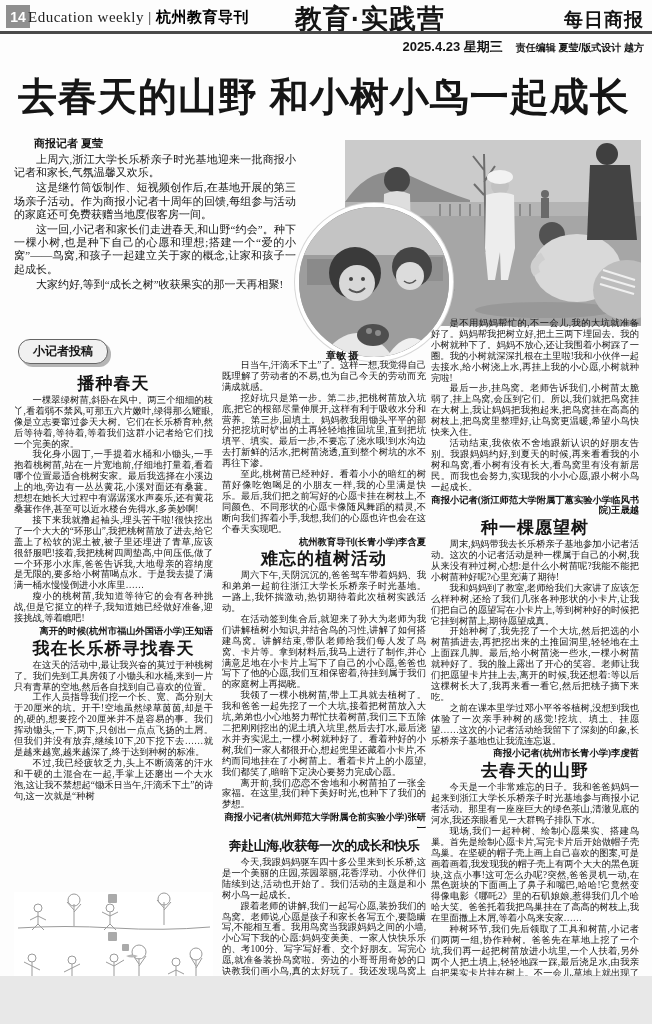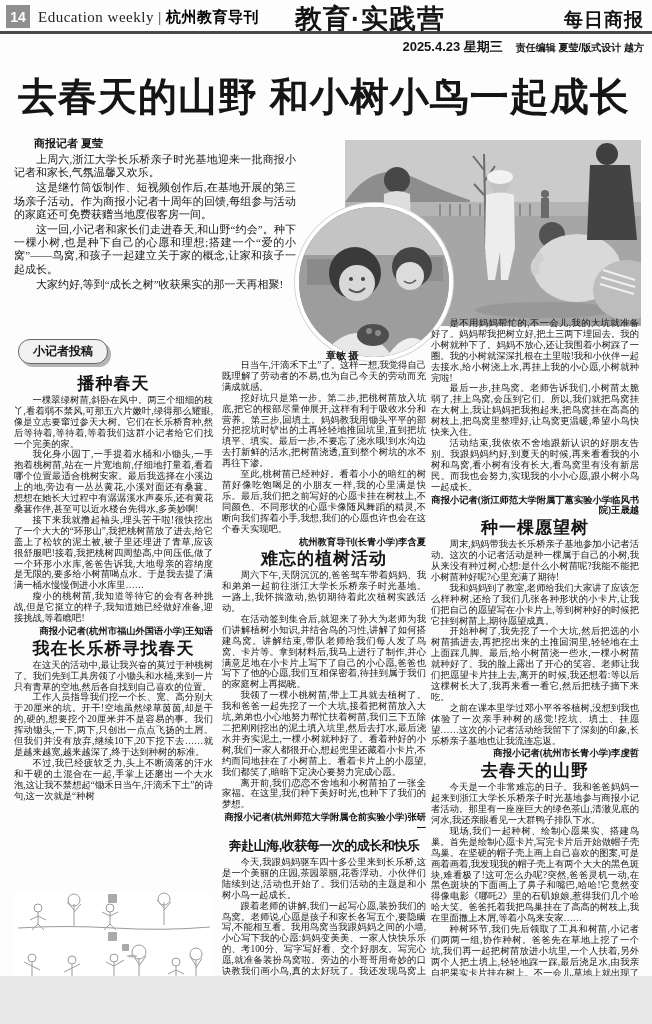--- a/index.html
+++ b/index.html
@@ -2,21 +2,21 @@
 <html><head>
 <meta charset="utf-8">
 <style>
   html,body{margin:0;padding:0;background:#e8e8e8;}
   .page{position:relative;width:652px;height:976px;background:#fdfdfd;overflow:hidden;
         font-family:"Liberation Serif",serif;color:#151515;margin:0 auto;}
   
   .hdr-pagenum{position:absolute;left:6px;top:5px;width:24px;height:23px;background:#8f8f8f;
         color:#fff;font-family:"Liberation Sans",sans-serif;font-size:14px;font-weight:700;
         display:flex;align-items:center;justify-content:center;}
-  .hdr-edition{position:absolute;left:38px;top:8px;font-size:15px;color:#222;letter-spacing:.5px;}
+  .hdr-edition{position:absolute;left:28px;top:8px;font-size:15px;color:#222;letter-spacing:.5px;}
   .hdr-edition .cn{font-family:"Liberation Sans",sans-serif;font-weight:700;color:#000;}
   .hdr-section{position:absolute;left:295px;top:1px;font-family:"Liberation Sans",sans-serif;
         font-weight:700;font-size:27px;letter-spacing:1px;}
   .hdr-masthead{position:absolute;right:8px;top:7px;font-family:"Liberation Sans",sans-serif;
         font-weight:900;font-size:19px;letter-spacing:1px;}
   .hdr-rule{position:absolute;left:0;top:31px;width:652px;height:3px;background:#4a4a4a;}
   .dateline{position:absolute;right:8px;top:38px;font-size:10px;font-weight:700;
         font-family:"Liberation Sans",sans-serif;}
   .dateline .d{font-size:13px;margin-right:10px;}
   
@@ -145,21 +145,21 @@
 
   <div class="pill">小记者投稿</div>
 
   <div class="col col1">
     <div class="clip1">
       <div class="atitle">播种春天</div>
       <p>一棵翠绿树苗,斜卧在风中。两三个细细的枝丫,看着弱不禁风,可那五六片嫩叶,绿得那么耀眼,像是立志要窜过参天大树。它们在长乐桥育种,然后等待着,等待着,等着我们这群小记者给它们找一个完美的家。</p>
       <p>我化身小园丁,一手提着水桶和小锄头,一手抱着桃树苗,站在一片宽地前,仔细地打量着,看着哪个位置最适合桃树安家。最后我选择在小溪边上的地,旁边有一丛丛黄花,小溪对面还有桑葚。想想在她长大过程中有潺潺溪水声奏乐,还有黄花桑葚作伴,甚至可以近水楼台先得水,多美妙啊!</p>
       <p>接下来我就撸起袖头,埋头苦干啦!很快挖出了一个大大的“环形山”,我把桃树苗放了进去,给它盖上了松软的泥土被,被子里还埋进了青草,应该很舒服吧!接着,我把桃树四周垫高,中间压低,做了一个环形小水库,爸爸告诉我,大地母亲的容纳度是无限的,要多给小树苗喝点水。于是我去提了满满一桶水慢慢倒进小水库里……</p>
       <p>瘦小的桃树苗,我知道等待它的会有各种挑战,但是它挺立的样子,我知道她已经做好准备,迎接挑战,等着瞧吧!</p>
-      <div class="byline">商报小记者(杭州市福山外国语小学)王知语</div>
+      <div class="byline">离开的时候(杭州市福山外国语小学)王知语</div>
       <div class="atitle">我在长乐桥寻找春天</div>
       <p>在这天的活动中,最让我兴奋的莫过于种桃树了。我们先到工具房领了小锄头和水桶,来到一片只有青草的空地,然后各自找到自己喜欢的位置。</p>
       <p>工作人员指导我们挖一个长、宽、高分别大于20厘米的坑。开干!空地虽然绿草茵茵,却是干的,硬的,想要挖个20厘米并不是容易的事。我们挥动锄头,一下,两下,只创出一点点飞扬的土屑。但我们并没有放弃,继续10下,20下挖下去……就是越来越宽,越来越深了,终于达到种树的标准。</p>
       <p>不过,我已经疲软乏力,头上不断滴落的汗水和干硬的土混合在一起,手掌上还磨出一个大水泡,这让我不禁想起“锄禾日当午,汗滴禾下土”的诗句,这一次就是“种树</p>
     </div>
 
     <div class="drawing">
       <svg width="199" height="104" viewBox="0 0 199 104">
         <g stroke="#9b9b9b" stroke-width="1" fill="none">
           <path d="M4,36 Q50,33 100,36 T196,35"></path>
@@ -219,19 +219,19 @@
     <p>活动结束,我依依不舍地跟新认识的好朋友告别。我跟妈妈约好,到夏天的时候,再来看看我的小树和鸟窝,看小树有没有长大,看鸟窝里有没有新居民。而我也会努力,实现我的小小心愿,跟小树小鸟一起成长。</p>
     <div class="byline">商报小记者(浙江师范大学附属丁蕙实验小学临风书院)王晟越</div>
     <div class="atitle">种一棵愿望树</div>
     <p>周末,妈妈带我去长乐桥亲子基地参加小记者活动。这次的小记者活动是种一棵属于自己的小树,我从来没有种过树,心想:是什么小树苗呢?我能不能把小树苗种好呢?心里充满了期待!</p>
     <p>我和妈妈到了教室,老师给我们大家讲了应该怎么样种树,还给了我们几张各种形状的小卡片,让我们把自己的愿望写在小卡片上,等到树种好的时候把它挂到树苗上,期待愿望成真。</p>
     <p>开始种树了,我先挖了一个大坑,然后把选的小树苗插进去,再把挖出来的土推回洞里,轻轻地在土上面踩几脚。最后,给小树苗浇一些水,一棵小树苗就种好了。我的脸上露出了开心的笑容。老师让我们把愿望卡片挂上去,离开的时候,我还想着:等以后这棵树长大了,我再来看一看它,然后把桃子摘下来吃。</p>
     <p>之前在课本里学过邓小平爷爷植树,没想到我也体验了一次亲手种树的感觉!挖坑、填土、挂愿望……这次的小记者活动给我留下了深刻的印象,长乐桥亲子基地也让我流连忘返。</p>
     <div class="byline">商报小记者(杭州市长青小学)李虔哲</div>
     <div class="atitle">去春天的山野</div>
     <p>今天是一个非常难忘的日子。我和爸爸妈妈一起来到浙江大学长乐桥亲子时光基地参与商报小记者活动。那里有一座座巨大的绿色茶山,清澈见底的河水,我还亲眼看见一大群鸭子排队下水。</p>
-    <p>现场,我们一起种树、绘制心愿果实、搭建鸟巢。首先是绘制心愿卡片,写完卡片后开始做帽子壳鸟巢。在坚硬的帽子壳上画上自己喜欢的图案,可是画着画着,我发现我的帽子壳上有两个大大的黑色斑块,难看极了!这可怎么办呢?突然,爸爸灵机一动,在黑色斑块的下面画上了鼻子和嘴巴,哈哈!它竟然变得像电影《哪吒2》里的石矶娘娘,惹得我们几个哈哈大笑。爸爸托着我把鸟巢挂在了高高的树枝上,我在里面撒上木屑,等着小鸟来安家……</p>
+    <p>现场,我们一起种树、绘制心愿果实、搭建鸟巢。首先是绘制心愿卡片,写完卡片后开始做帽子壳鸟巢。在坚硬的帽子壳上画上自己喜欢的图案,可是画着画着,我发现我的帽子壳上有两个大大的黑色斑块,这点小事!这可怎么办呢?突然,爸爸灵机一动,在黑色斑块的下面画上了鼻子和嘴巴,哈哈!它竟然变得像电影《哪吒2》里的石矶娘娘,惹得我们几个哈哈大笑。爸爸托着我把鸟巢挂在了高高的树枝上,我在里面撒上木屑,等着小鸟来安家……</p>
     <p>种树环节,我们先后领取了工具和树苗,小记者们两两一组,协作种树。爸爸先在草地上挖了一个坑,我们再一起把树苗放进小坑里,一个人扶着,另外两个人把土填上,轻轻地踩一踩,最后浇足水,由我亲自把果实卡片挂在树上。不一会儿,草地上就出现了一棵缀留着绿叶的小桃树。</p>
     <p>我已经开始期待下次来看它们啦!</p>
     <div class="byline">商报小记者(杭州市拱宸桥小学)柴璐</div>
   </div>
 
 </div>
 
 </body></html>

